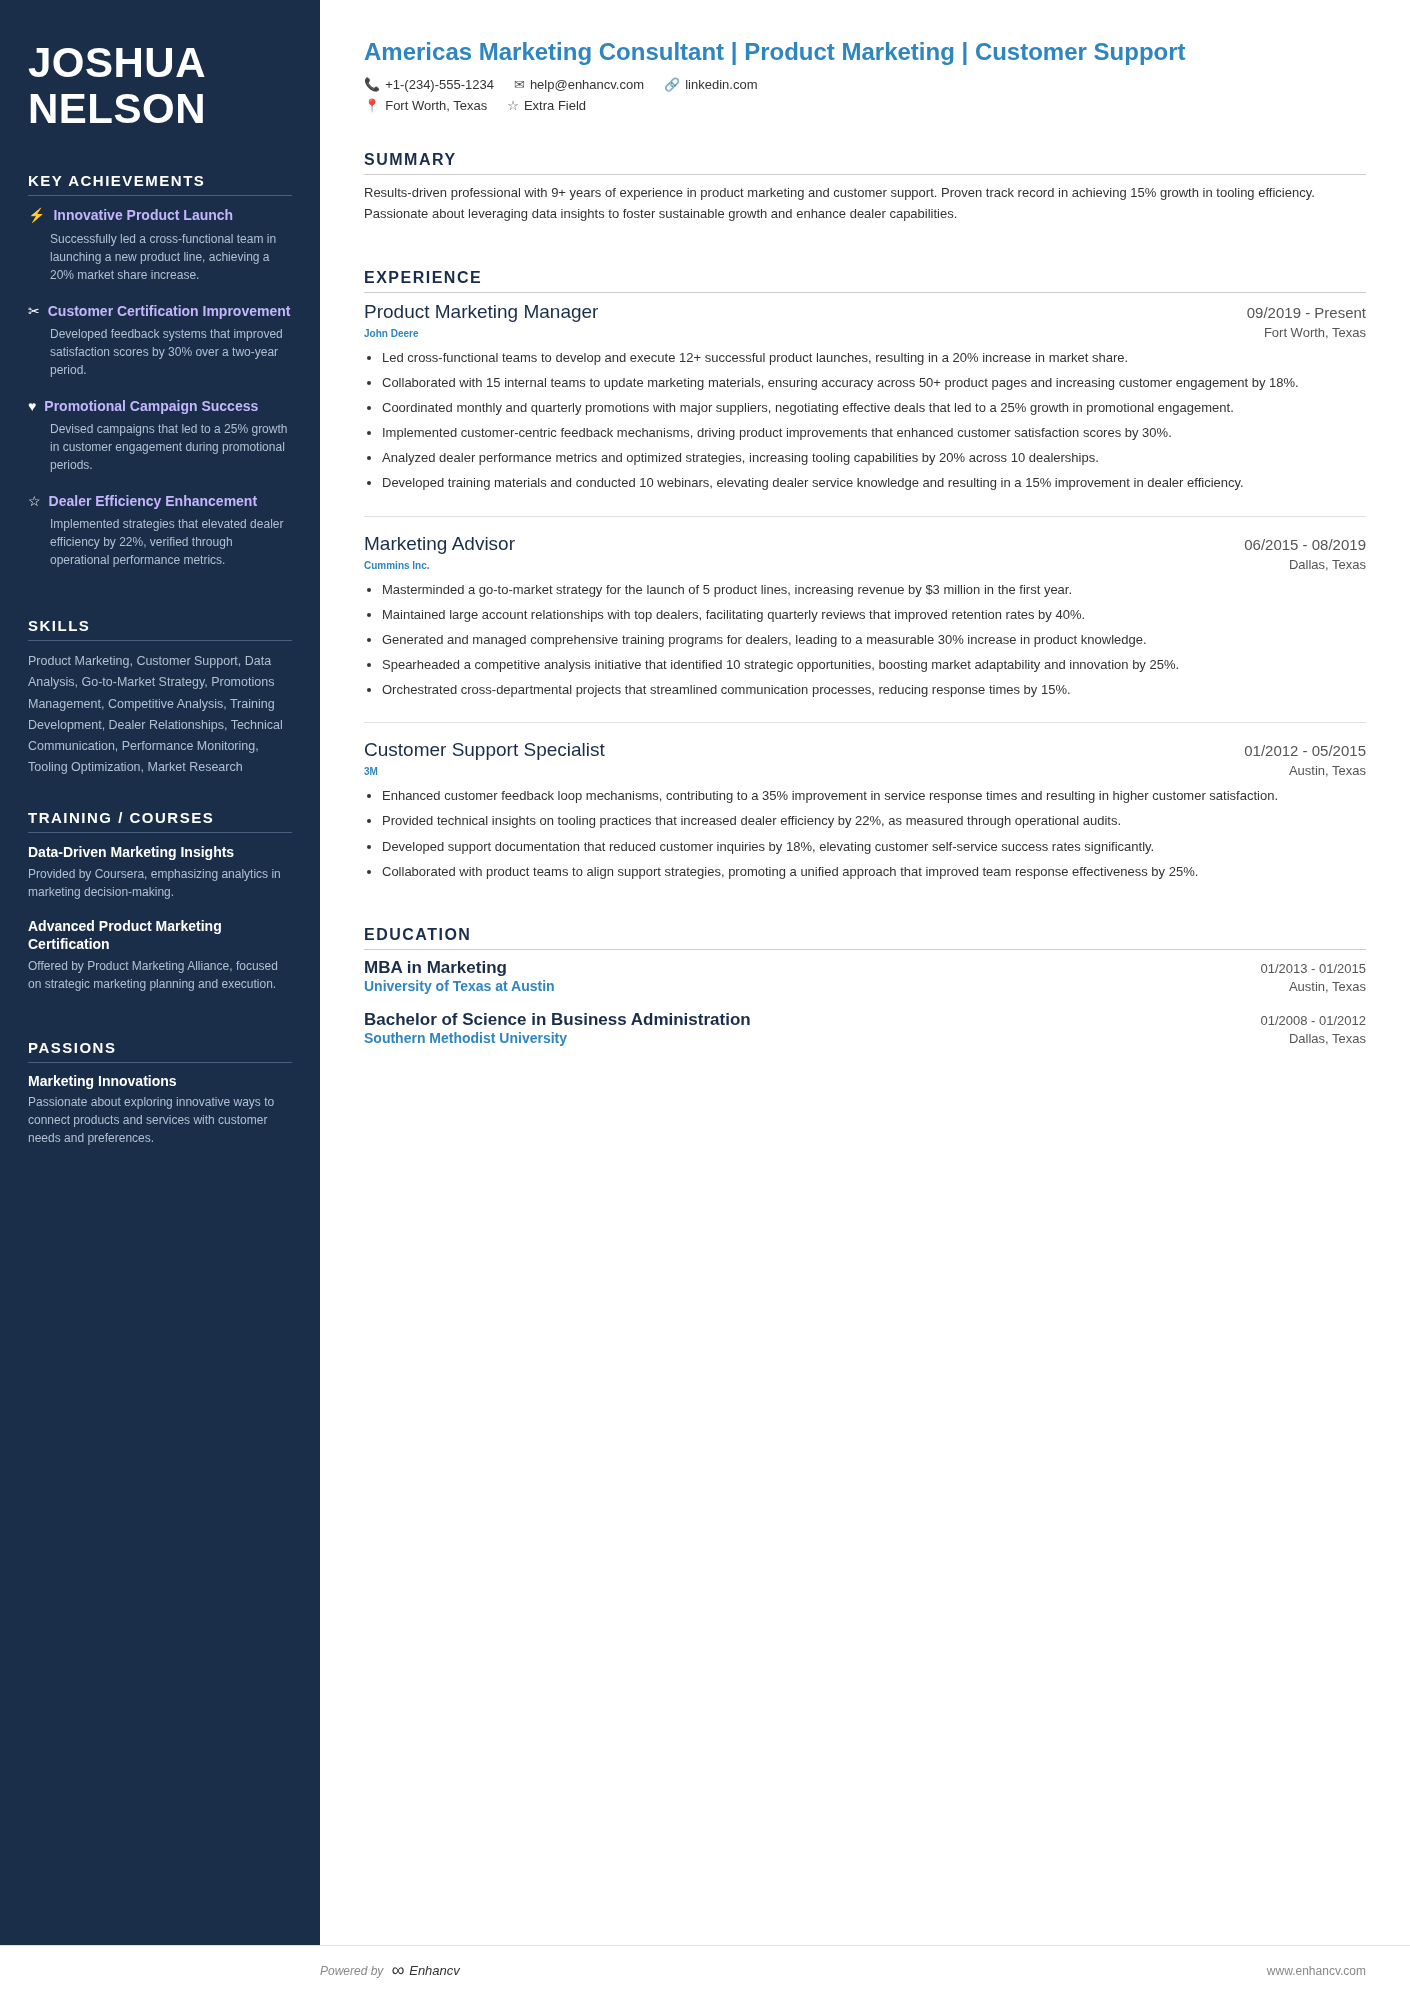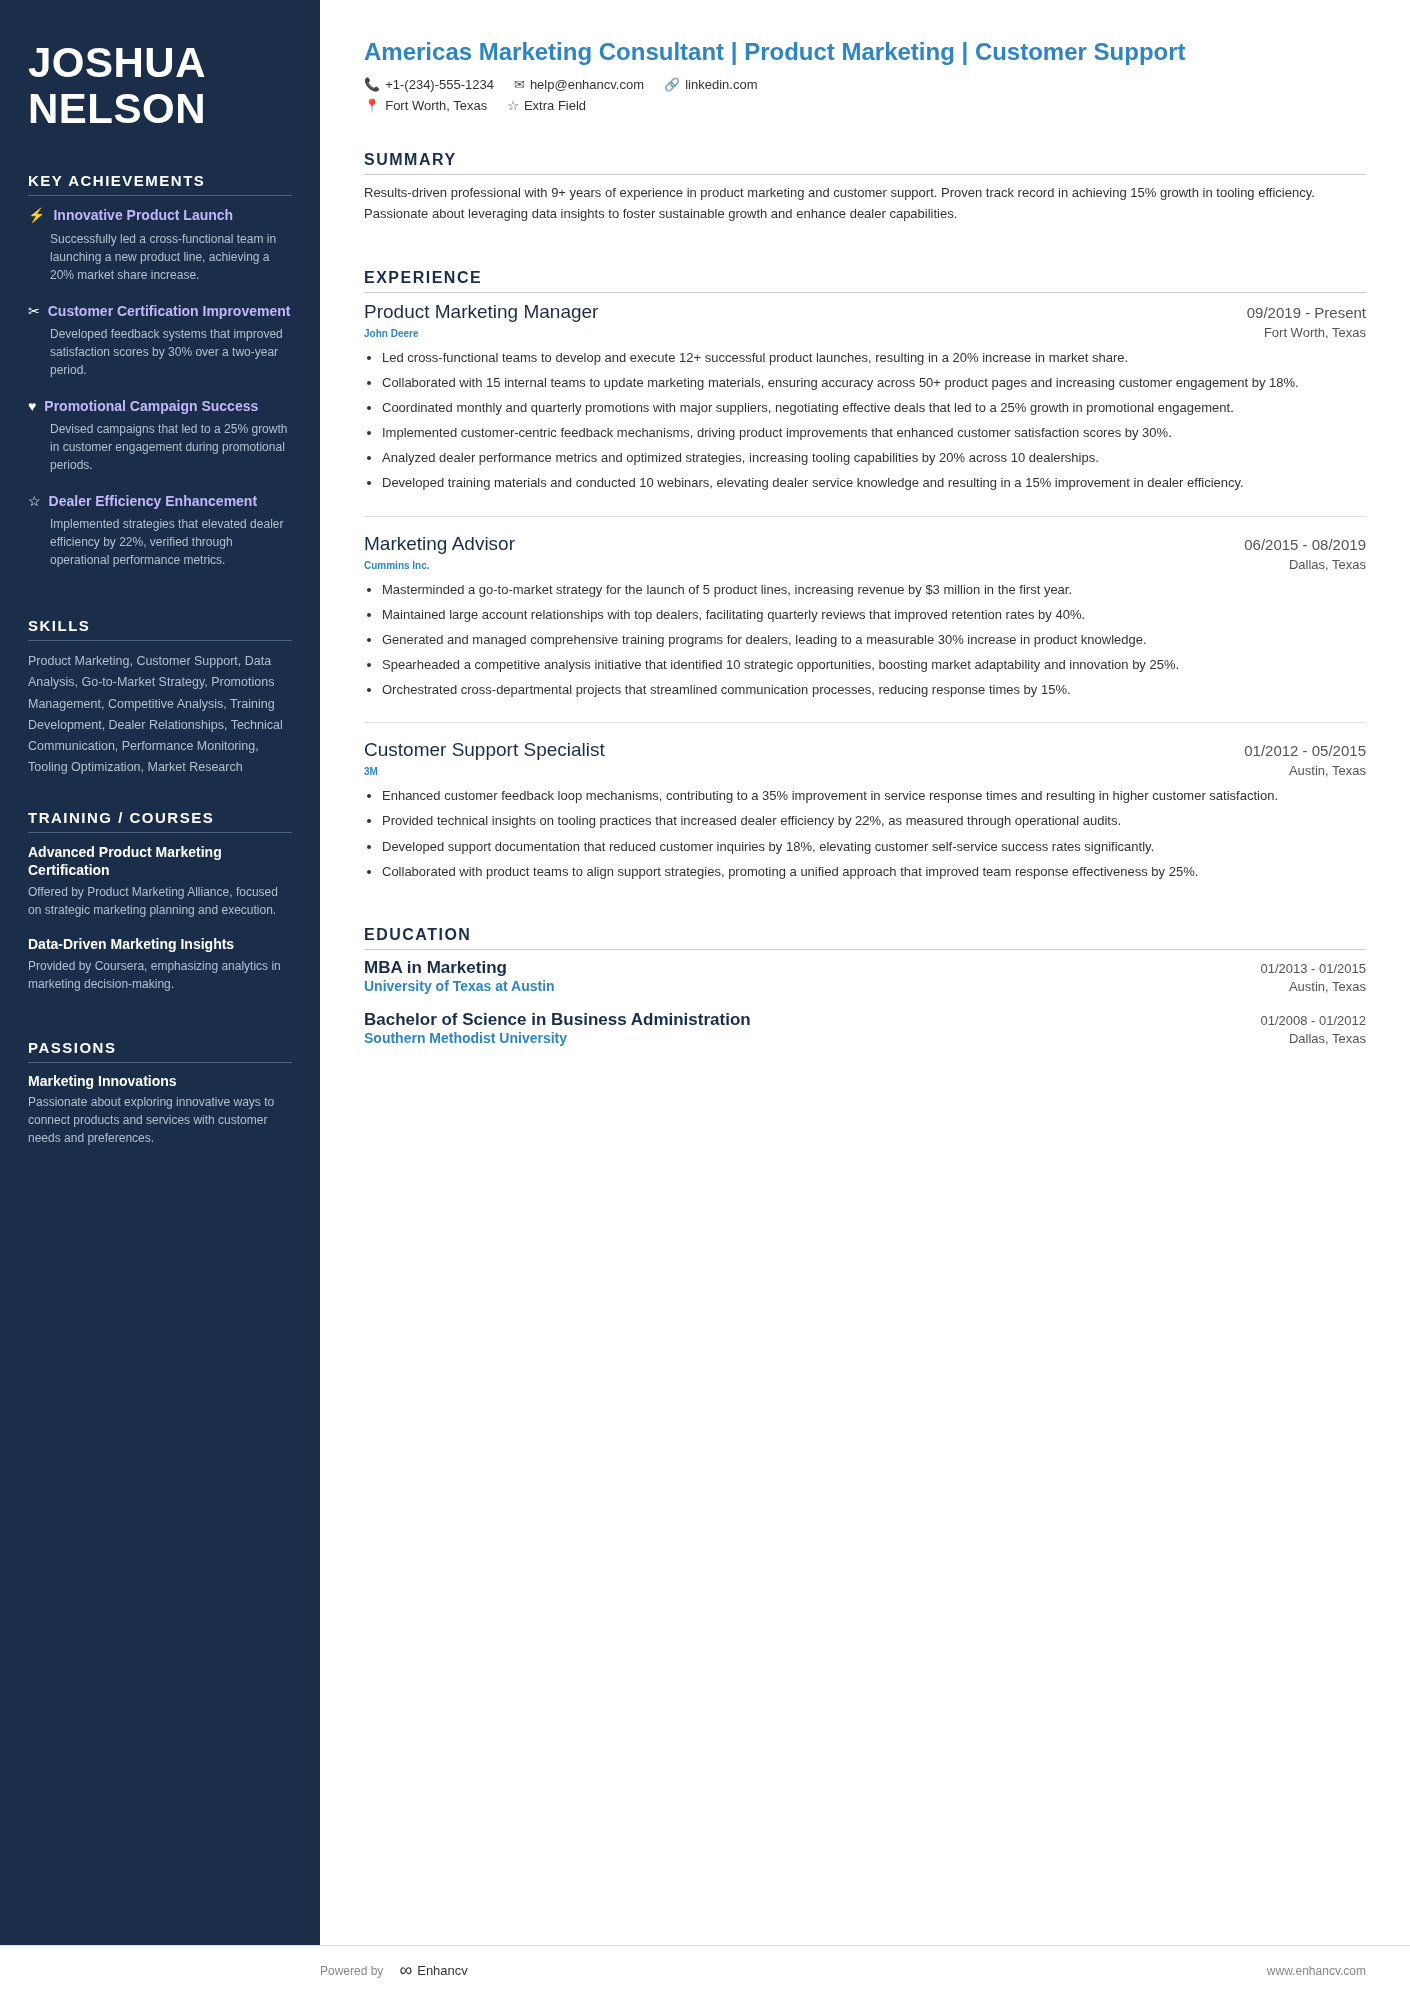--- a/index.html
+++ b/index.html
@@ -249,23 +249,24 @@
       display: flex;
       justify-content: space-between;
       align-items: center;
       padding: 14px 44px 14px 320px;
       background: #fff;
       border-top: 1px solid #e0e0e0;
     }
     .footer-left {
       display: flex;
       align-items: center;
-      gap: 16px;
+      gap: 8px;
       font-size: 12px;
       color: #888;
+      font-style: italic;
     }
     .footer-logo {
       display: flex;
       align-items: center;
       gap: 5px;
       font-size: 13px;
       color: #333;
     }
     .footer-logo-icon {
       font-size: 18px;
@@ -329,27 +330,27 @@
 
     <div class="sidebar-section">
       <div class="sidebar-section-title">SKILLS</div>
       <div class="skills-text">Product Marketing, Customer Support, Data Analysis, Go-to-Market Strategy, Promotions Management, Competitive Analysis, Training Development, Dealer Relationships, Technical Communication, Performance Monitoring, Tooling Optimization, Market Research</div>
     </div>
 
     <div class="sidebar-section">
       <div class="sidebar-section-title">TRAINING / COURSES</div>
 
       <div class="training-item">
+        <div class="training-title">Data-Driven Marketing Insights</div>
+        <div class="training-desc">Provided by Coursera, emphasizing analytics in marketing decision-making.</div>
+      </div>
+
+      <div class="training-item">
         <div class="training-title">Advanced Product Marketing Certification</div>
         <div class="training-desc">Offered by Product Marketing Alliance, focused on strategic marketing planning and execution.</div>
-      </div>
-
-      <div class="training-item">
-        <div class="training-title">Data-Driven Marketing Insights</div>
-        <div class="training-desc">Provided by Coursera, emphasizing analytics in marketing decision-making.</div>
       </div>
     </div>
 
     <div class="sidebar-section">
       <div class="sidebar-section-title">PASSIONS</div>
       <div class="passion-item">
         <div class="passion-title">Marketing Innovations</div>
         <div class="passion-desc">Passionate about exploring innovative ways to connect products and services with customer needs and preferences.</div>
       </div>
     </div>

